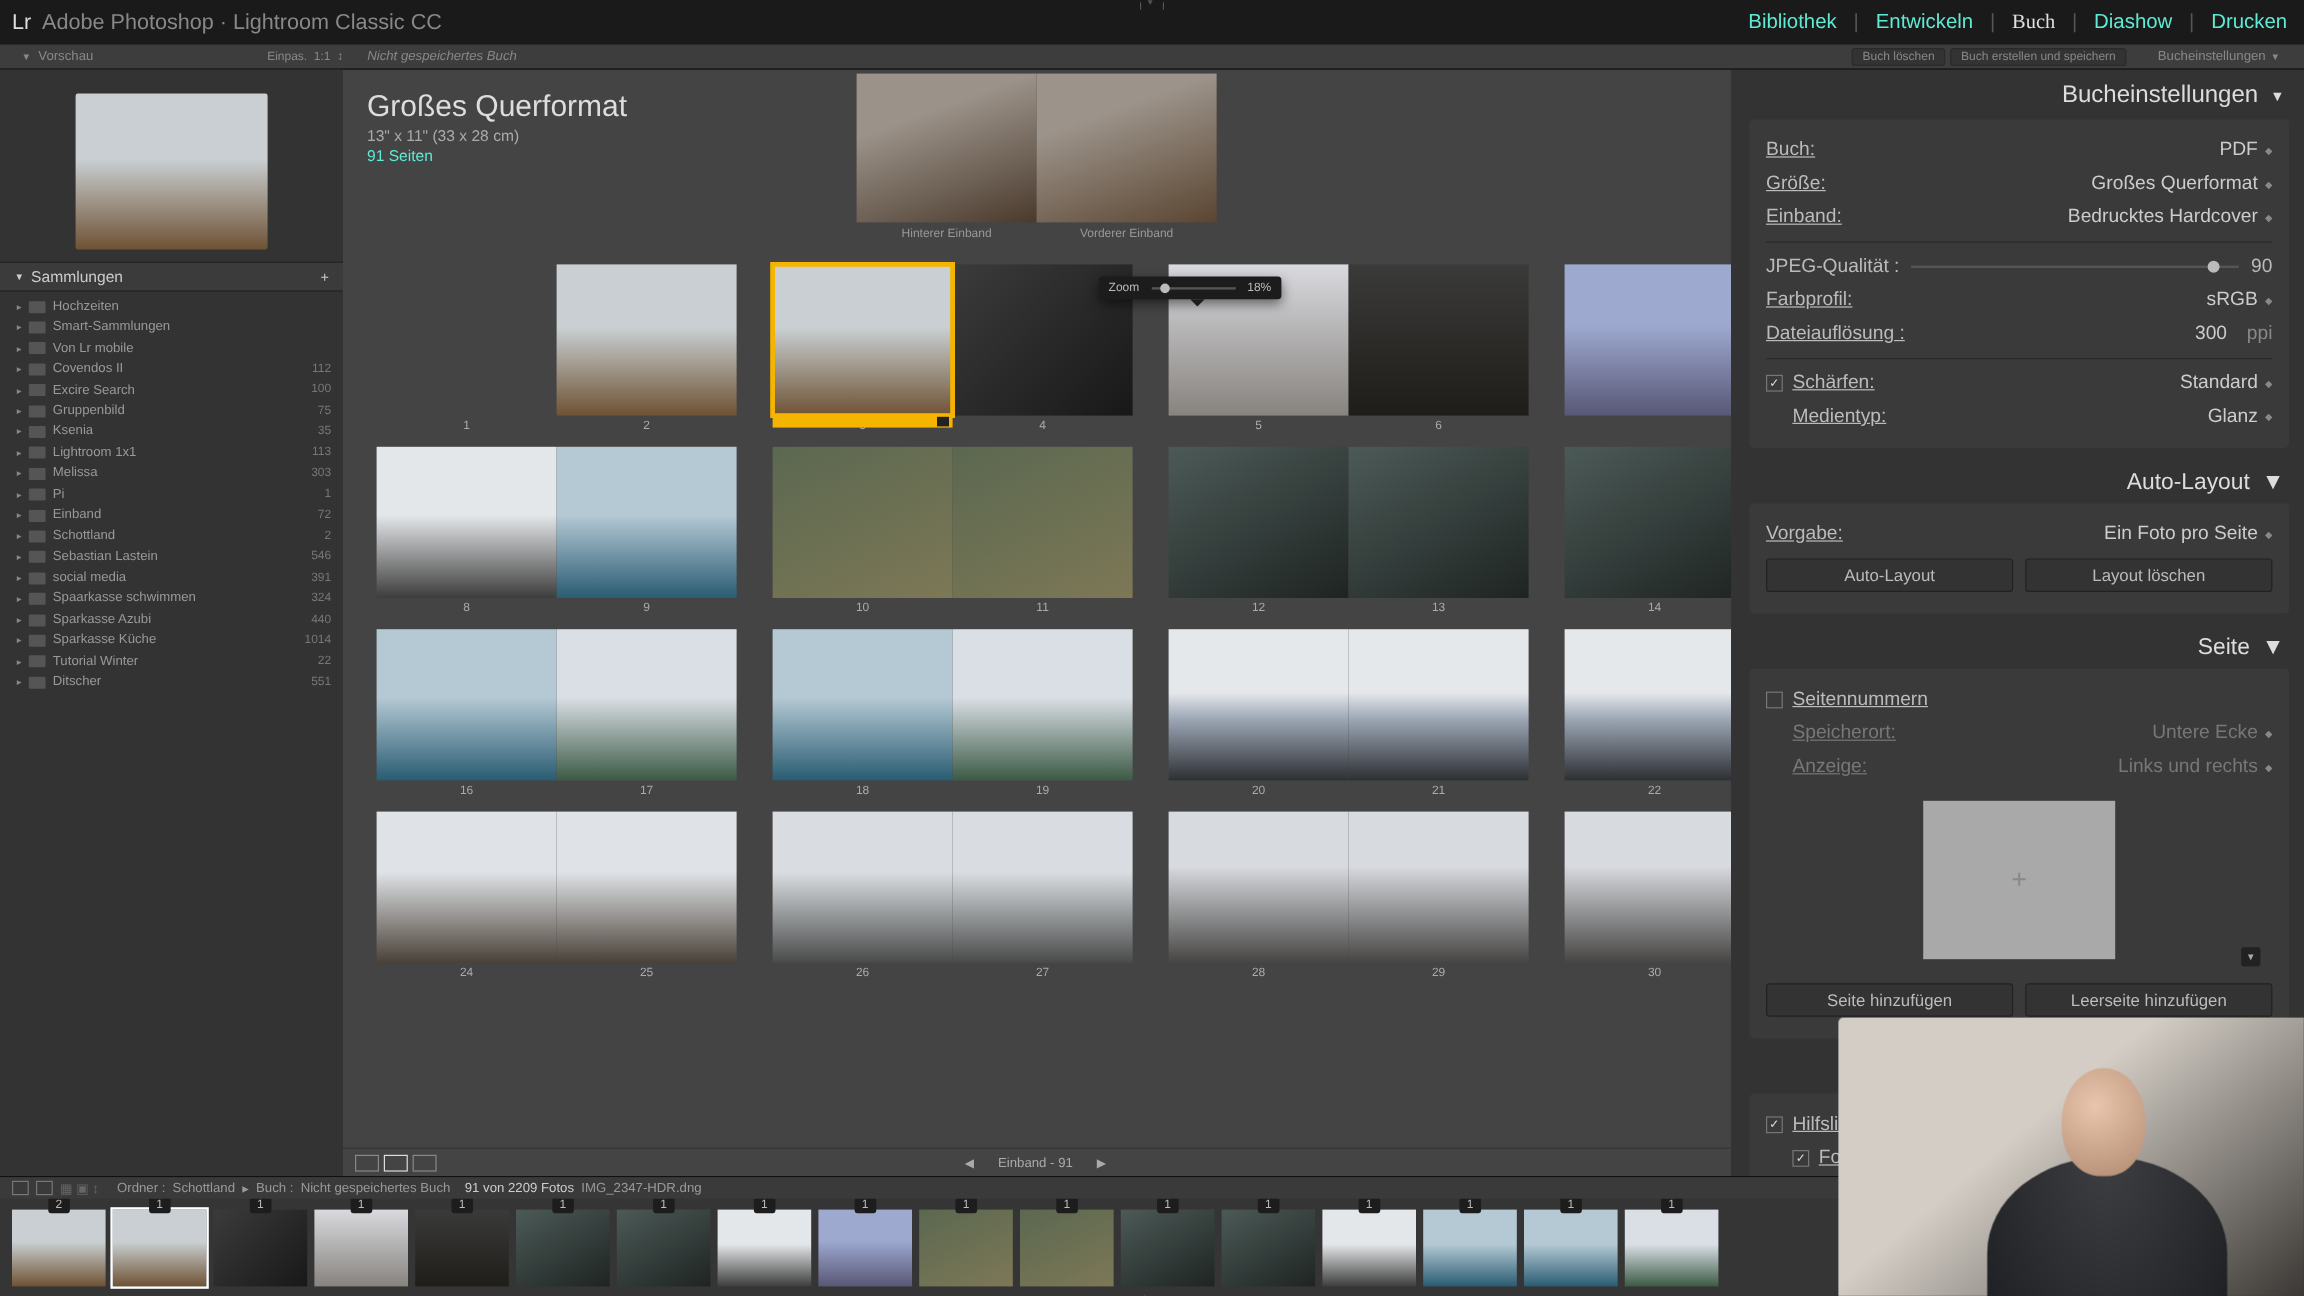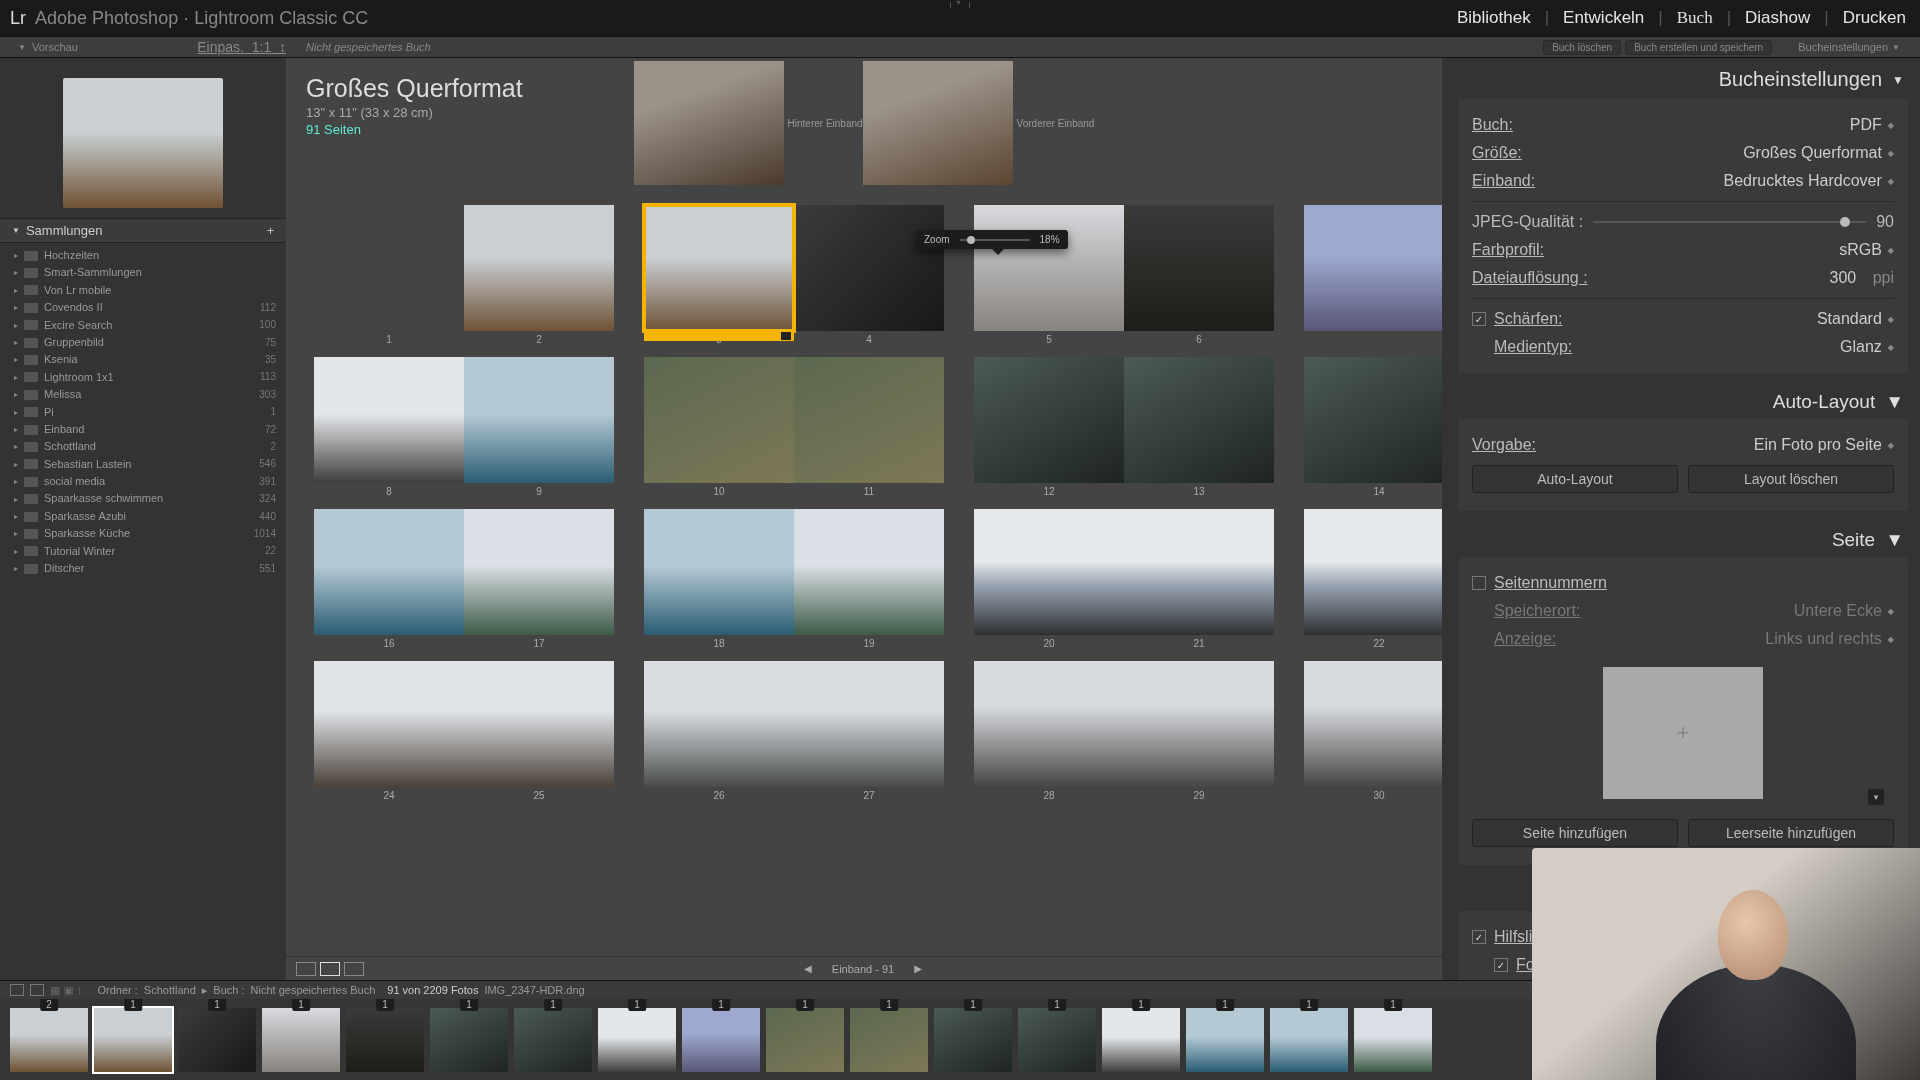--- a/index.html
+++ b/index.html
@@ -3,32 +3,32 @@
 <meta charset="utf-8">
 <style>
 * { margin: 0; padding: 0; box-sizing: border-box; font-family: "Myriad Pro", "Segoe UI", sans-serif; -webkit-font-smoothing: antialiased; }
 body { background: #2a2a2a; color: #aaa; width: 1920px; height: 1080px; overflow: hidden; position: relative; }
 
 
 .topbar { height: 36px; background: #1a1a1a; display: flex; align-items: center; padding: 0 10px; position: relative; }
 .logo { color: #888; font-size: 18px; font-weight: 300; }
 .logo .lr { font-weight: 500; color: #ddd; font-size: 18px; }
 .modules { margin-left: auto; display: flex; gap: 6px; align-items: center; }
-.modules span { color: #e5e5e5; font-size: 17px; padding: 0 4px; cursor: pointer; }
+.modules span { color: #5eead4; font-size: 17px; padding: 0 4px; cursor: pointer; }
 .modules span.active { color: #e0e0e0; font-weight: 500; font-family: Liberation Serif, serif; }
 .modules .sep { color: #555; }
 .top-handle { position:absolute; left:50%; top:2px; transform:translateX(-50%); width:20px; height:6px; border-left:1px solid #555; border-right:1px solid #555;}
 .top-handle::after{content:"▼"; color:#555; font-size:7px; position:absolute; left:4px; top:-3px;}
 
 
 .secondbar { height: 22px; background: #3d3d3d; border-top: 1px solid #111; border-bottom: 1px solid #111; display: flex; align-items: center; font-size: 11px; color: #888; }
 .secondbar .left { display:flex; align-items:center; padding-left: 18px; width: 286px;}
 .secondbar .left::before { content:"▼"; font-size:8px; margin-right:6px;}
 .secondbar .mid-title { padding-left: 20px; font-style: italic; }
-.secondbar .fitfill { margin-left:auto; font-size:14px;text-decoration:underline;}
+.secondbar .fitfill { margin-left:auto; font-size:10px;}
 .secondbar .book-actions { margin-left: auto; display:flex; gap:4px; padding-right:6px;}
 .secondbar .book-actions button { background: #333; color:#888; border:1px solid #2a2a2a; font-size:10px; padding: 1px 8px; border-radius:3px;}
 .secondbar .book-settings-link { margin-left: 20px; font-size:11px; display:flex; align-items:center; gap:4px; padding-right:20px;}
 
 
 .workspace { display: flex; height: calc(100% - 36px - 22px - 100px); }
 
 
 .leftpanel { width: 286px; background: #333; overflow: hidden; display:flex; flex-direction:column;}
 .thumb-preview { padding: 20px 0 10px; display:flex; justify-content:center; }
@@ -43,21 +43,21 @@
 .coll-row .cnt { margin-left:auto; font-size:10px; color:#777;}
 
 
 .main { flex: 1; background: #444; overflow: auto; position: relative; }
 .book-header { padding: 16px 20px 4px; }
 .book-title { color: #ddd; font-size: 25px; font-weight: 300;}
 .book-sub { color:#aaa; font-size: 13px; margin-top: 2px;}
 .book-sub2 { color:#5eead4; font-size:13px; margin-top: 2px;}
 
 .cover-row { display:flex; justify-content:center; gap: 0; margin-top:-80px;}
-.cover-cell { display:flex; flex-direction:row; align-items:center; gap:4px;}
+.cover-cell { display:flex; flex-direction:column; align-items:center; gap:4px;}
 .cover-cell .pg { width:150px; height: 124px; background:#666;}
 .cover-cell .lbl { font-size:10px; color:#999;}
 .cover-cell.back .pg { background: linear-gradient(160deg, #9b9289 30%, #4a3a2c);}
 .cover-cell.front .pg { background: linear-gradient(160deg, #9c938a 30%, #5a4531);}
 
 .zoom-bubble { position:absolute; left: 630px; top: 172px; background:#1c1c1c; color:#bbb; font-size:10px; padding:4px 8px; border-radius:3px; display:flex; align-items:center; gap:10px; z-index:5; box-shadow:0 4px 10px rgba(0,0,0,.5);}
 .zoom-bubble::after { content:""; position:absolute; left:50%; bottom:-6px; width:0;height:0; border-left:6px solid transparent; border-right:6px solid transparent; border-top:6px solid #1c1c1c;}
 .zoom-bubble .track { width:70px; height:2px; background:#555; position:relative;}
 .zoom-bubble .track .knob { position:absolute; left:10%; top:-3px; width:8px; height:8px; background:#bbb; border-radius:50%;}
 

